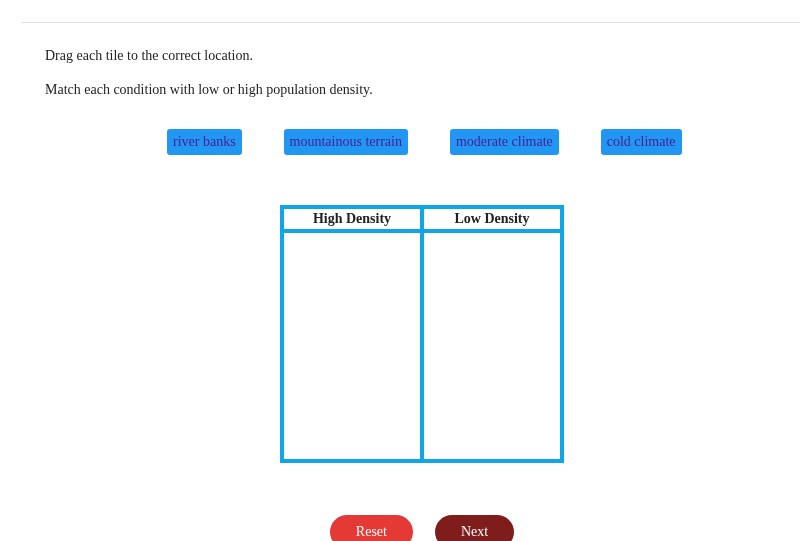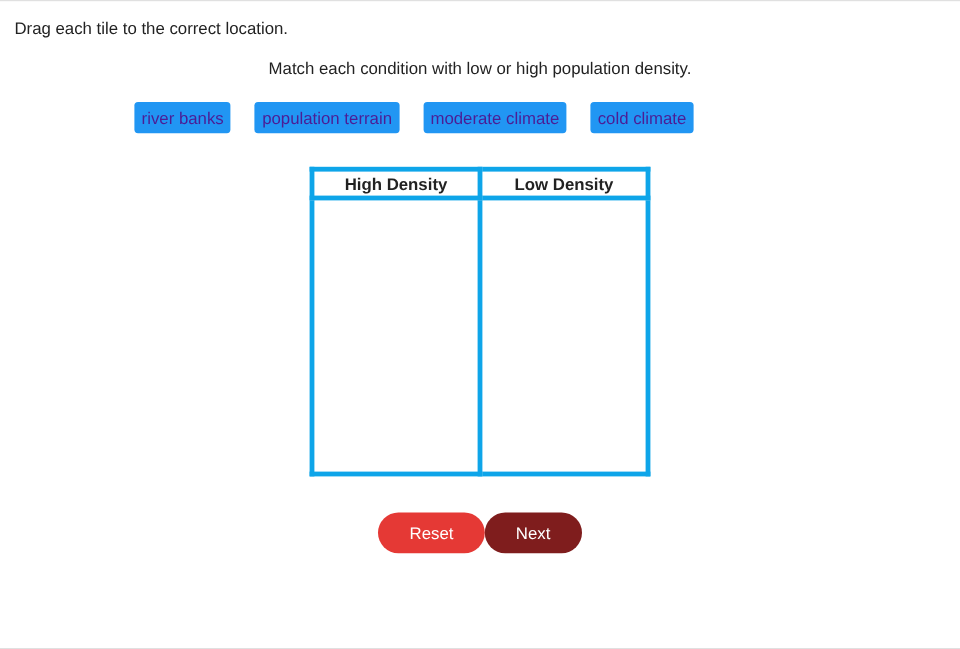--- a/index.html
+++ b/index.html
@@ -1,28 +1,28 @@
 <!DOCTYPE html>
 <html><head>
   <meta charset="utf-8">
   <style>
-    * { box-sizing: border-box; margin: 0; padding: 0; }
+    * { box-sizing: border-box; margin: 11px; padding: 0; font-family: Liberation Serif, serif; }
     body {
       font-family: Arial, Helvetica, sans-serif;
       font-size: 14px;
       background: #fff;
       width: 800px;
       height: 541px;
       border-top: 1px solid #e0e0e0;
       border-bottom: 1px solid #e0e0e0;
       padding: 14px 12px;
       color: #222;
     }
     .instruction { margin-bottom: 18px; }
-    .subinstruction { margin-bottom: 20px; text-align: center; }
+    .subinstruction { margin-bottom: 20px; }
     .tile-area {
       padding-left: 100px;
       padding-right: 20px;
       margin-bottom: 28px;
     }
     .tile-row {
       display: flex;
       gap: 20px;
       margin-bottom: 10px;
       flex-wrap: wrap;
@@ -77,21 +77,21 @@
   </style>
 </head>
 <body>
 
 <div class="instruction">Drag each tile to the correct location.</div>
 <div class="subinstruction">Match each condition with low or high population density.</div>
 
 <div class="tile-area">
   <div class="tile-row">
     <div class="tile">river banks</div>
-    <div class="tile">population terrain</div>
+    <div class="tile">mountainous terrain</div>
     <div class="tile">moderate climate</div>
     <div class="tile">cold climate</div>
   </div>
 </div>
 
 <div class="table-area">
   <table>
     <thead>
       <tr>
         <th>High Density</th>

